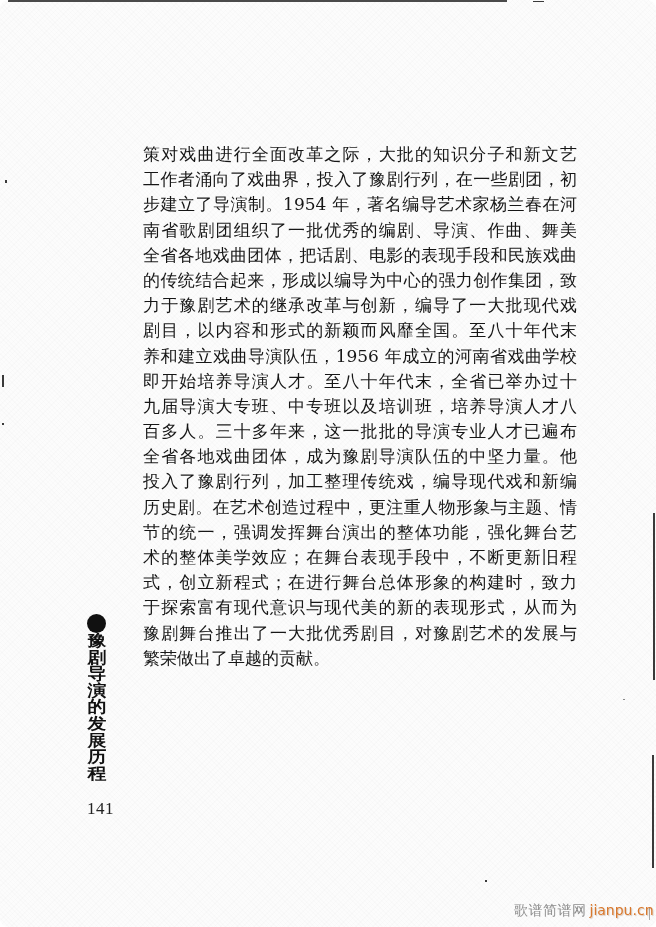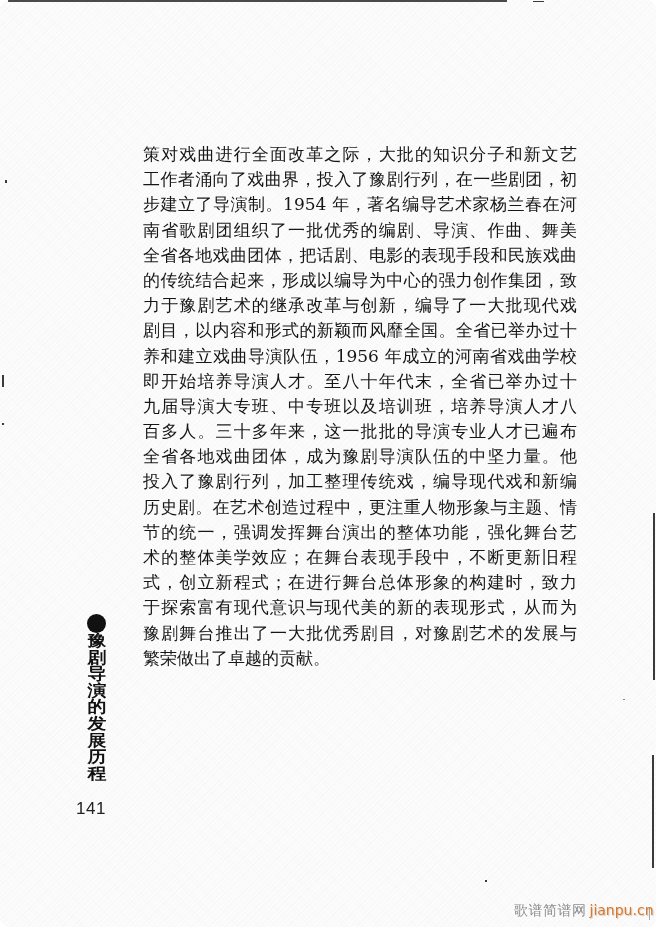--- a/index.html
+++ b/index.html
@@ -67,25 +67,25 @@
       text-align: center;
       font-family: "DejaVu Sans", "Liberation Sans", sans-serif;
       color: #111;
       transform: scale(1.05, 0.9);
       transform-origin: center center;
     }
 
     
     .page-number {
       position: absolute;
-      left: 76px;
+      left: 87px;
       top: 799px;
       font-size: 17px;
       line-height: 20px;
-      font-family: Liberation Sans, sans-serif;
+      font-family: Liberation Serif, serif;
       color: #222;
       letter-spacing: 0.5px;
     }
 
     
     .watermark {
       position: absolute;
       left: 514px;
       top: 901px;
       white-space: nowrap;
@@ -129,21 +129,21 @@
   <div class="artifact" style="left:649px; top:907px; width:1px; height:13px; background:#aaa;"></div>
 
   <div class="body-text">
     <div class="line">策对戏曲进行全面改革之际，大批的知识分子和新文艺</div>
     <div class="line">工作者涌向了戏曲界，投入了豫剧行列，在一些剧团，初</div>
     <div class="line">步建立了导演制。1954 年，著名编导艺术家杨兰春在河</div>
     <div class="line">南省歌剧团组织了一批优秀的编剧、导演、作曲、舞美</div>
     <div class="line">全省各地戏曲团体，把话剧、电影的表现手段和民族戏曲</div>
     <div class="line">的传统结合起来，形成以编导为中心的强力创作集团，致</div>
     <div class="line">力于豫剧艺术的继承改革与创新，编导了一大批现代戏</div>
-    <div class="line">剧目，以内容和形式的新颖而风靡全国。全省已举办过十</div>
+    <div class="line">剧目，以内容和形式的新颖而风靡全国。至八十年代末</div>
     <div class="line">养和建立戏曲导演队伍，1956 年成立的河南省戏曲学校</div>
     <div class="line">即开始培养导演人才。至八十年代末，全省已举办过十</div>
     <div class="line">九届导演大专班、中专班以及培训班，培养导演人才八</div>
     <div class="line">百多人。三十多年来，这一批批的导演专业人才已遍布</div>
     <div class="line">全省各地戏曲团体，成为豫剧导演队伍的中坚力量。他</div>
     <div class="line">投入了豫剧行列，加工整理传统戏，编导现代戏和新编</div>
     <div class="line">历史剧。在艺术创造过程中，更注重人物形象与主题、情</div>
     <div class="line">节的统一，强调发挥舞台演出的整体功能，强化舞台艺</div>
     <div class="line">术的整体美学效应；在舞台表现手段中，不断更新旧程</div>
     <div class="line">式，创立新程式；在进行舞台总体形象的构建时，致力</div>

